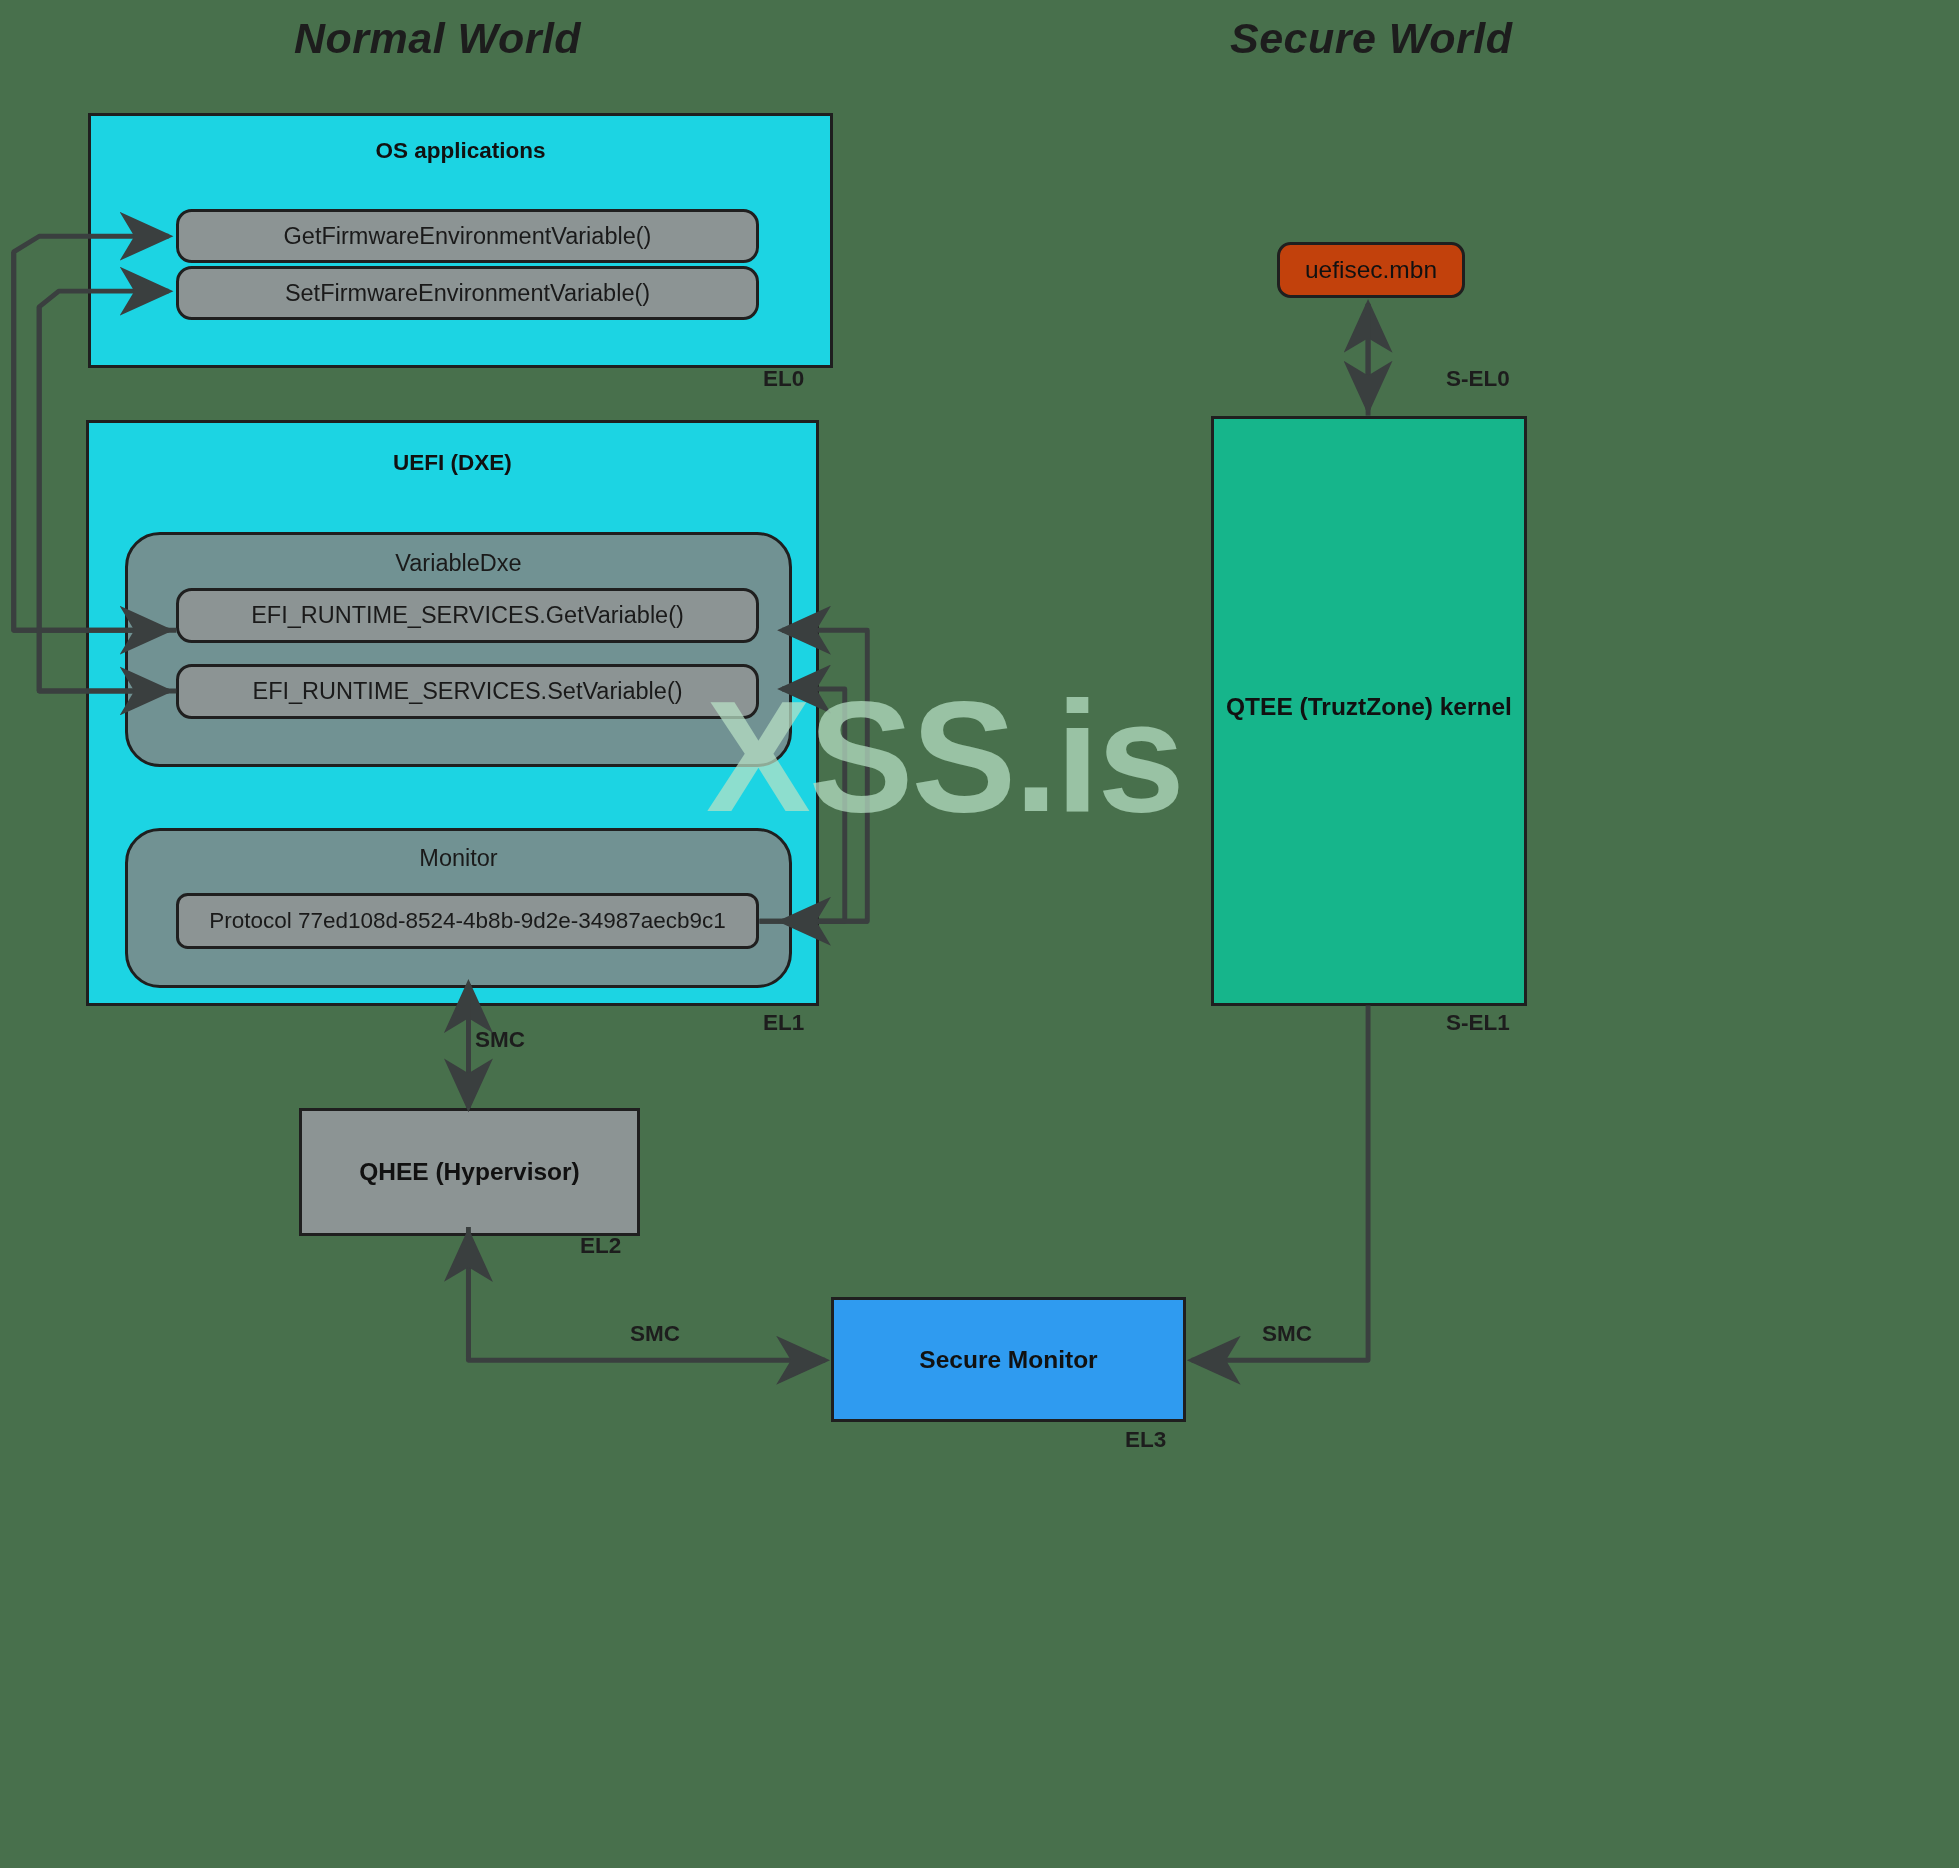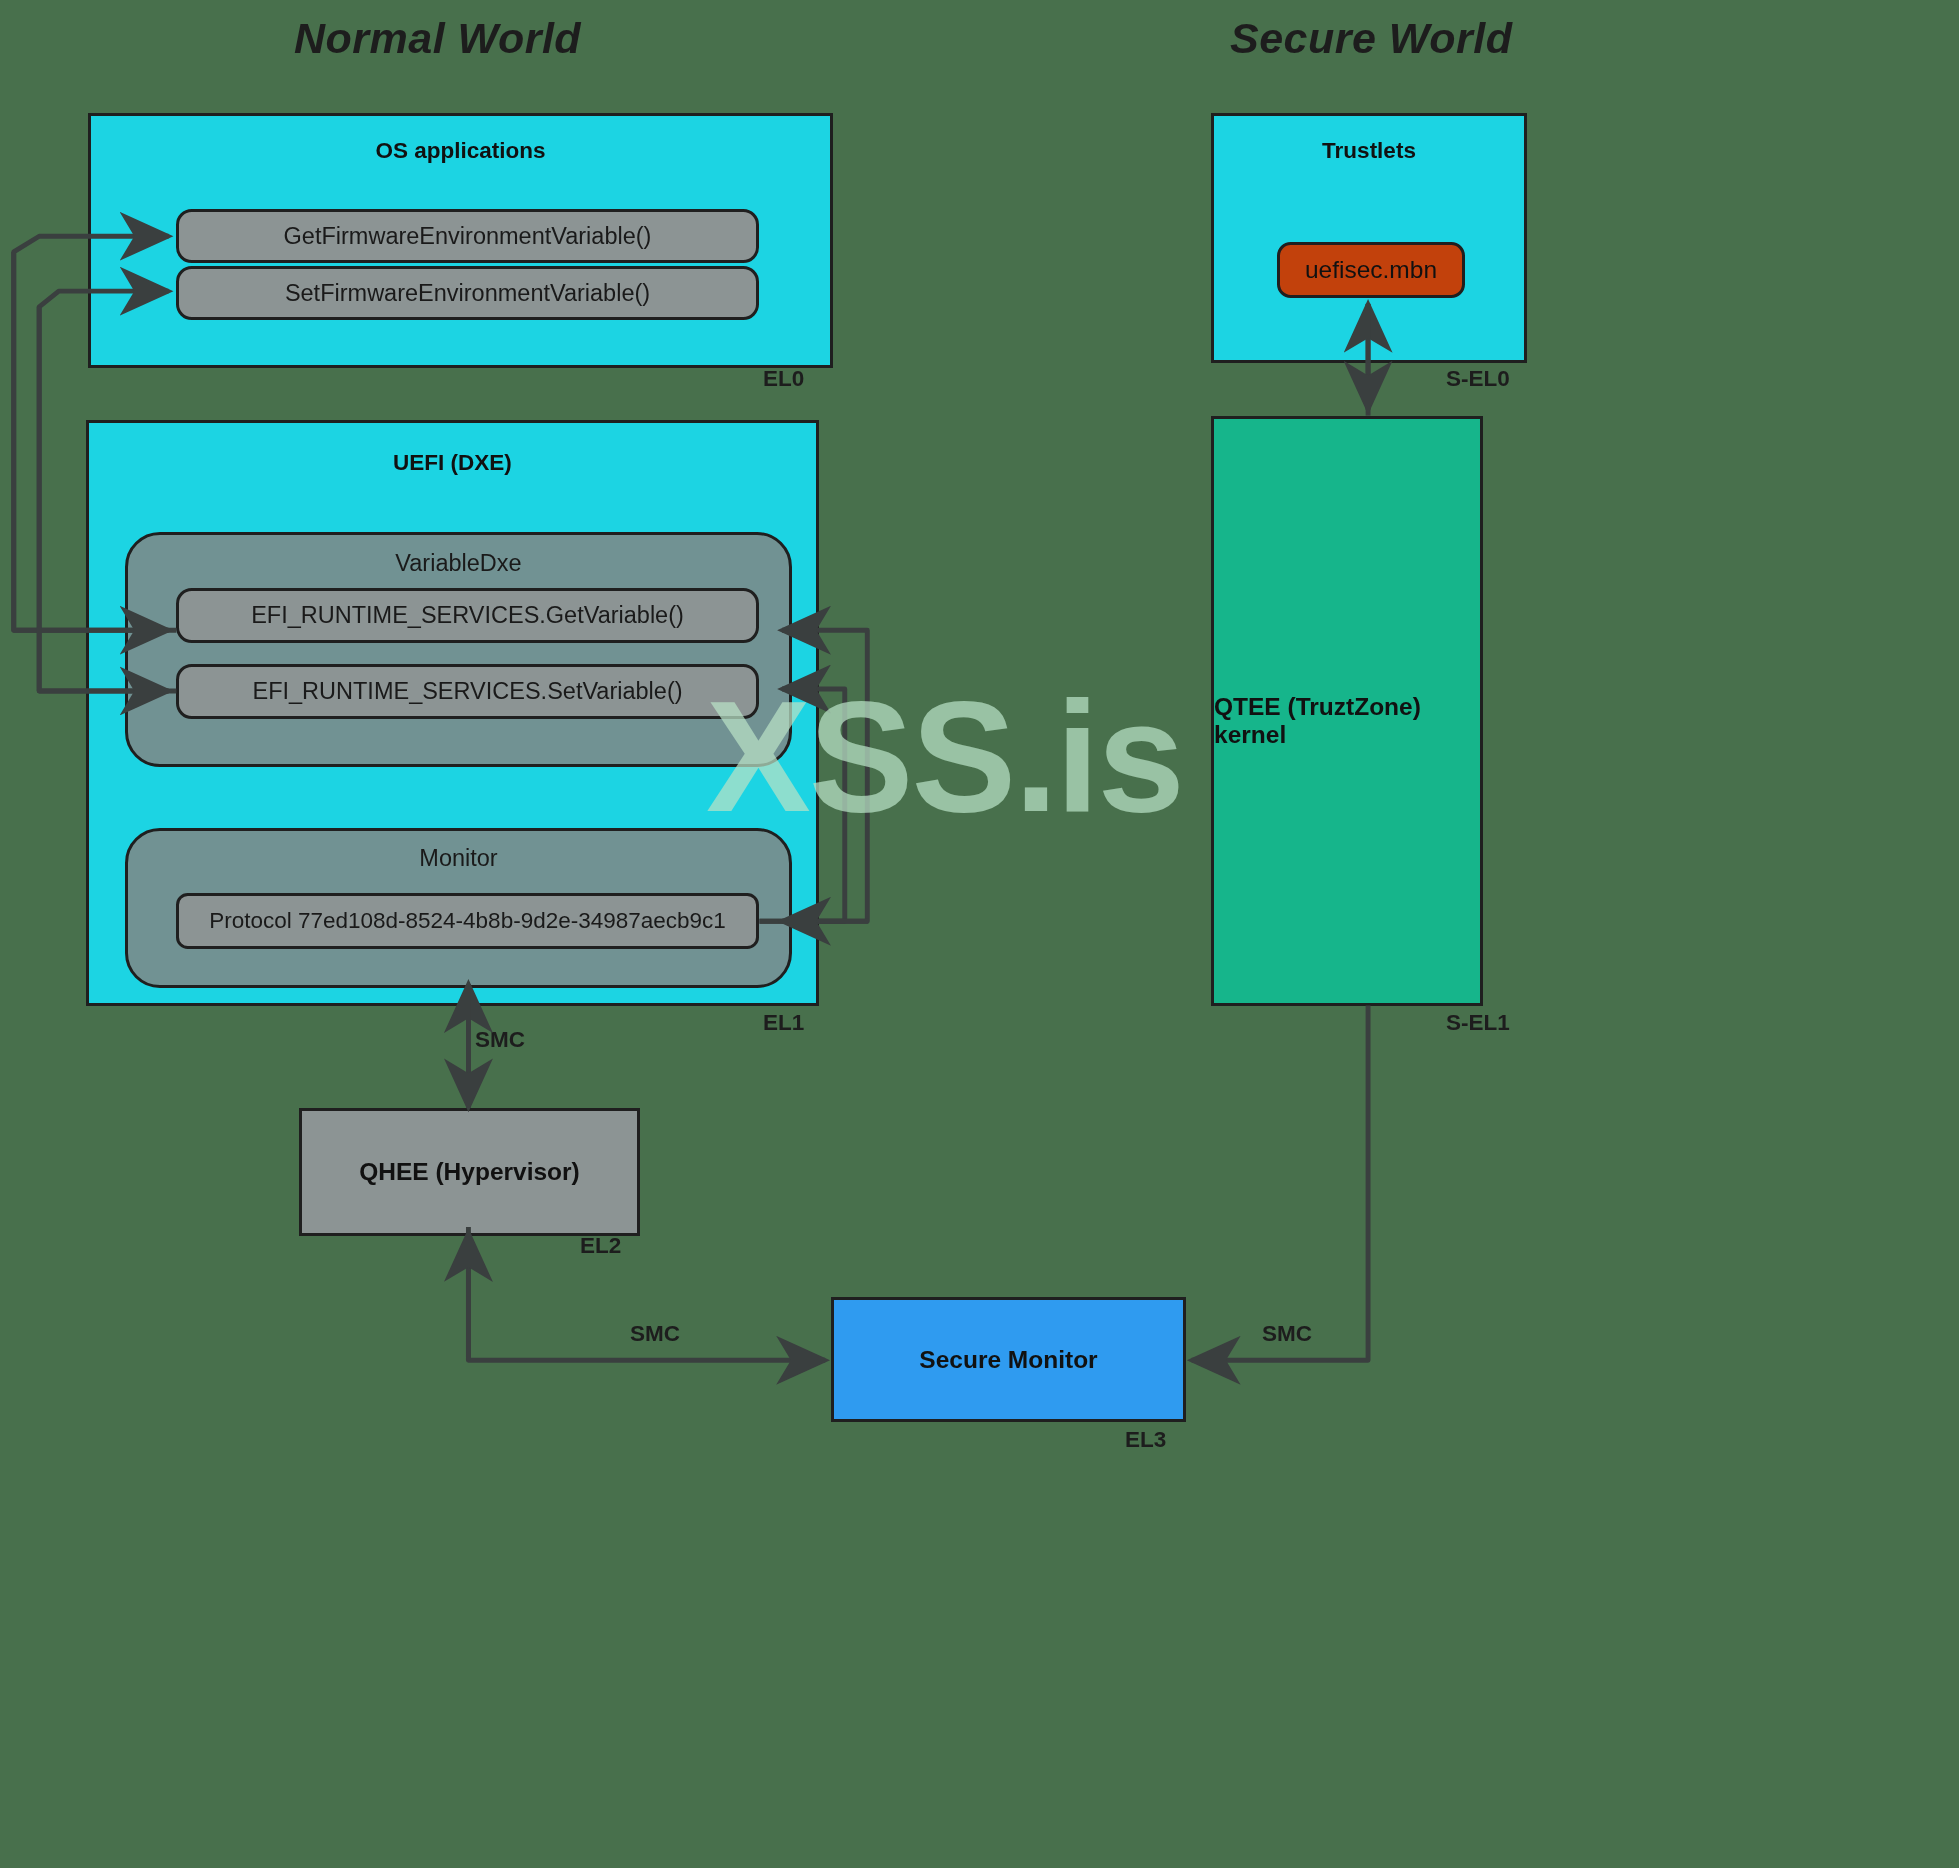--- a/index.html
+++ b/index.html
@@ -184,27 +184,24 @@
   <div class="pill flat" style="left:176px; top:893px; width:583px; height:56px; font-size:22.5px;">Protocol 77ed108d-8524-4b8b-9d2e-34987aecb9c1</div>
 
   <div class="el-label" style="left:763px; top:1010px;">EL1</div>
 
   <div class="plainbox" style="left:299px; top:1108px; width:341px; height:128px;">QHEE (Hypervisor)</div>
   <div class="el-label" style="left:580px; top:1233px;">EL2</div>
 
   <div class="bluebox" style="left:831px; top:1297px; width:355px; height:125px;text-align:center;">Secure Monitor</div>
   <div class="el-label" style="left:1125px; top:1427px;">EL3</div>
 
-  <div class="zone" id="zone-sel0" style="left:1211px; top:113px; width:316px; height:250px;">
-    <div class="zone-title" style="top:21.6px;">Trustlets</div>
-  </div>
   <div class="teepill" style="left:1277px; top:242px; width:188px; height:56px;">uefisec.mbn</div>
   <div class="el-label" style="left:1446px; top:366px;">S-EL0</div>
 
-  <div class="greenbox" style="left:1211px; top:416px; width:272px; height:590px; padding-top:274px;">QTEE (TruztZone) kernel</div>
+  <div class="greenbox" style="left:1211px; top:416px; width:316px; height:590px; padding-top:274px;">QTEE (TruztZone) kernel</div>
   <div class="el-label" style="left:1446px; top:1010px;">S-EL1</div>
 
   <div class="edge-label" style="left:475px; top:1027px;">SMC</div>
   <div class="edge-label" style="left:630px; top:1321px;">SMC</div>
   <div class="edge-label" style="left:1262px; top:1321px;">SMC</div>
 
   <svg id="wires" viewBox="0 0 1999 1906" xmlns="http://www.w3.org/2000/svg">
     <defs>
       <marker id="arr" markerWidth="12" markerHeight="10" refX="10" refY="5" orient="auto" markerUnits="strokeWidth">
         <path d="M0,0 L11,5 L0,10 L3,5 z" fill="#3a3f3f"></path>

